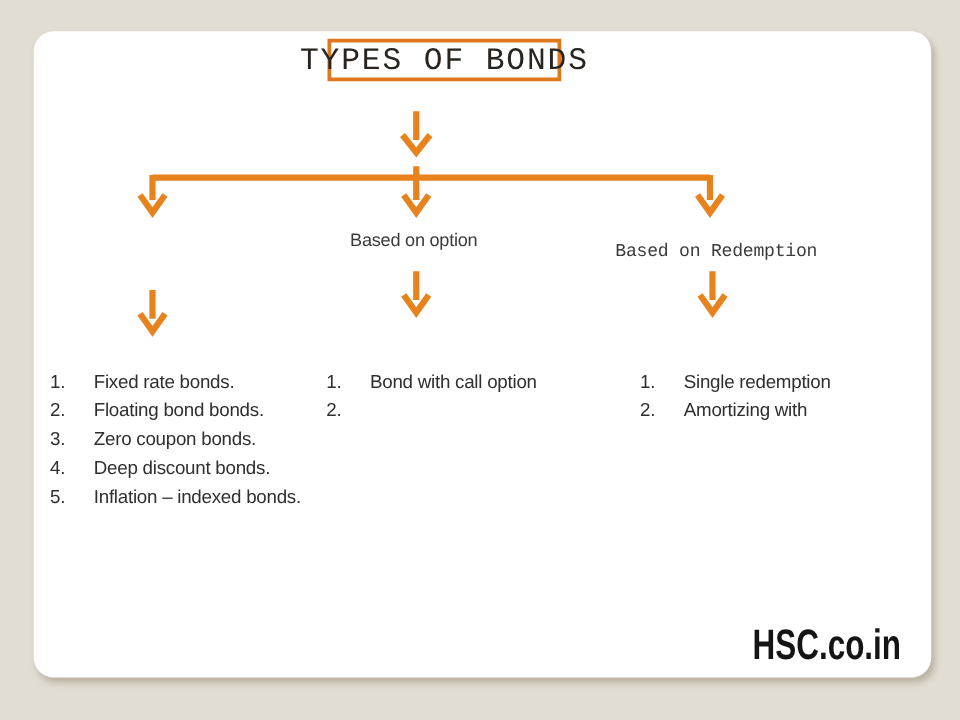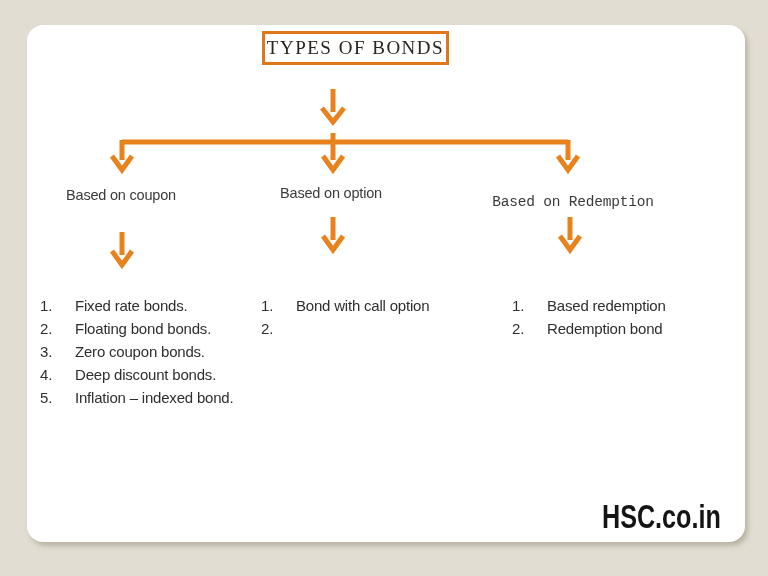--- a/index.html
+++ b/index.html
@@ -25,22 +25,22 @@
   .title-box {
     position: absolute;
     left: 262px; top: 31px;
     width: 187px; height: 34px;
     box-sizing: border-box;
     border: 3px solid #df771b;
     display: flex; align-items: center; justify-content: center;
     background: #ffffff;
   }
   .title-text {
-    font-family: Liberation Serif, serif;
-    font-size: 19px;
+    font-family: Liberation Mono, monospace;
+    font-size: 25px;
     letter-spacing: 1.5px;
     color: #29241f;
     white-space: nowrap;
   }
   svg.connectors {
     position: absolute; left: 0; top: 0;
     width: 768px; height: 576px;
     pointer-events: none;
   }
   .branch-label {
@@ -128,21 +128,20 @@
       <path d="M333,217 V240"></path>
       <polyline points="323,236 333,250 343,236"></polyline>
     </g>
     <g>
       <path d="M570,217 V240"></path>
       <polyline points="560,236 570,250 580,236"></polyline>
     </g>
   </svg>
 
   <div class="branch-label label-coupon">
-    <span>Based on coupon</span>
   </div>
   <div class="branch-label label-option">
     <span>Based on option</span>
   </div>
   <div class="branch-label label-redemption">
     <span>Based on Redemption</span>
   </div>
 
   <div class="bond-list list-coupon">
     <div class="list-row">
@@ -156,39 +155,39 @@
     <div class="list-row">
       <span class="list-num">3.</span>
       <span class="list-txt">Zero coupon bonds.</span>
     </div>
     <div class="list-row">
       <span class="list-num">4.</span>
       <span class="list-txt">Deep discount bonds.</span>
     </div>
     <div class="list-row">
       <span class="list-num">5.</span>
-      <span class="list-txt">Inflation – indexed bond.</span>
+      <span class="list-txt">Inflation – indexed bonds.</span>
     </div>
   </div>
 
   <div class="bond-list list-option">
     <div class="list-row">
       <span class="list-num">1.</span>
       <span class="list-txt">Bond with call option</span>
     </div>
     <div class="list-row">
       <span class="list-num">2.</span>
     </div>
   </div>
 
   <div class="bond-list list-redemption">
     <div class="list-row">
       <span class="list-num">1.</span>
-      <span class="list-txt">Based redemption</span>
+      <span class="list-txt">Single redemption</span>
     </div>
     <div class="list-row">
       <span class="list-num">2.</span>
-      <span class="list-txt">Redemption bond</span>
+      <span class="list-txt">Amortizing with</span>
     </div>
   </div>
 
   <div class="watermark">HSC.co.in</div>
 </div>
 
 </body></html>

